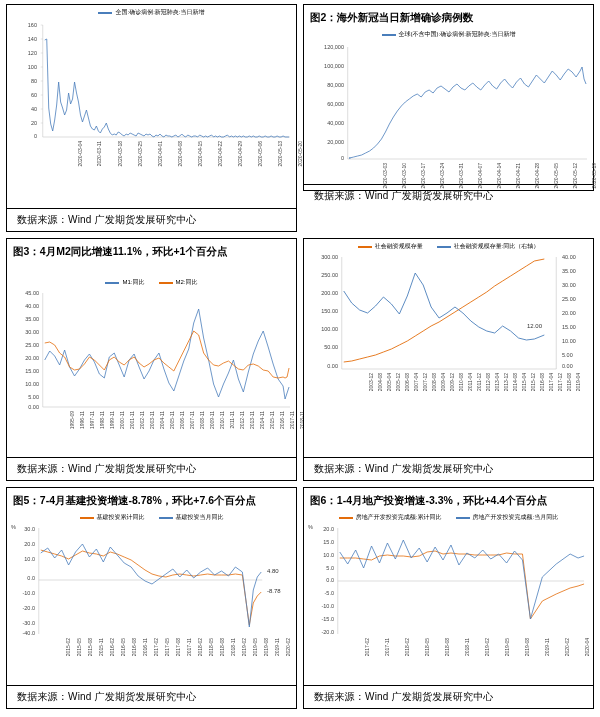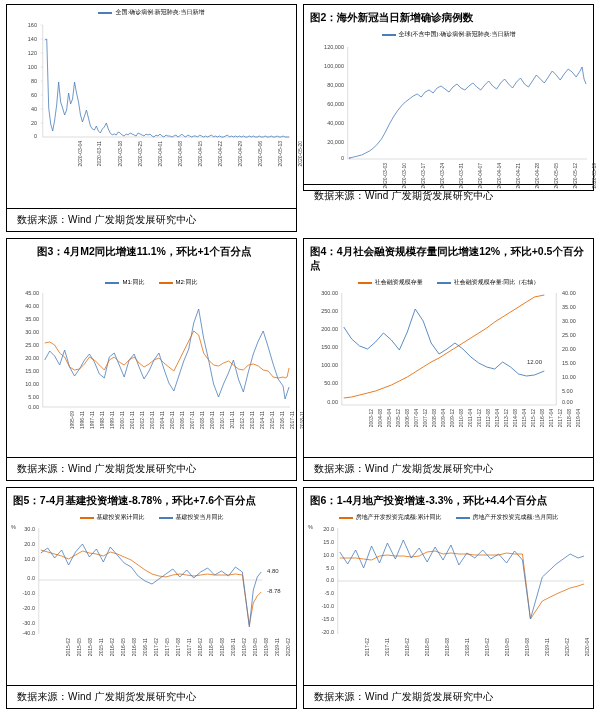--- a/index.html
+++ b/index.html
@@ -213,21 +213,21 @@
       <div class="source-sep"></div>
       <div class="source">数据来源：Wind  广发期货发展研究中心</div>
     </div>
   </div>
 
   <div class="gapfix"></div>
 
   <div class="row">
 
     <div class="panel left" style="height:243px;">
-      <div class="panel-title" style="min-height:28px;margin-left:24px;">图3：4月M2同比增速11.1%，环比+1个百分点</div>
+      <div class="panel-title" style="min-height:28px;">图3：4月M2同比增速11.1%，环比+1个百分点</div>
       <div class="chart-area">
         <div class="legend">
           <span class="item">
             <span class="swatch" style="background:#4a7ebb;"></span>
             <span>M1:同比</span>
           </span>
           <span class="item">
             <span class="swatch" style="background:#e36c0a;"></span>
             <span>M2:同比</span>
           </span>
@@ -277,21 +277,20 @@
           <div class="xlab" style="left:262px; top:124px;">2017-11</div>
           <div class="xlab" style="left:272px; top:124px;">2018-11</div>
           <div class="xlab" style="left:282px; top:124px;">2019-11</div>
         </div>
       </div>
       <div class="source-sep"></div>
       <div class="source">数据来源：Wind  广发期货发展研究中心</div>
     </div>
 
     <div class="panel right" style="height:243px;">
-      <div class="panel-title" style="min-height:28px;">图4：4月社会融资规模存量同比增速12%，环比+0.5个百分点</div>
       <div class="chart-area">
         <div class="legend">
           <span class="item">
             <span class="swatch" style="background:#e36c0a;"></span>
             <span>社会融资规模存量</span>
           </span>
           <span class="item">
             <span class="swatch" style="background:#4a7ebb;"></span>
             <span>社会融资规模存量:同比（右轴）</span>
           </span>

